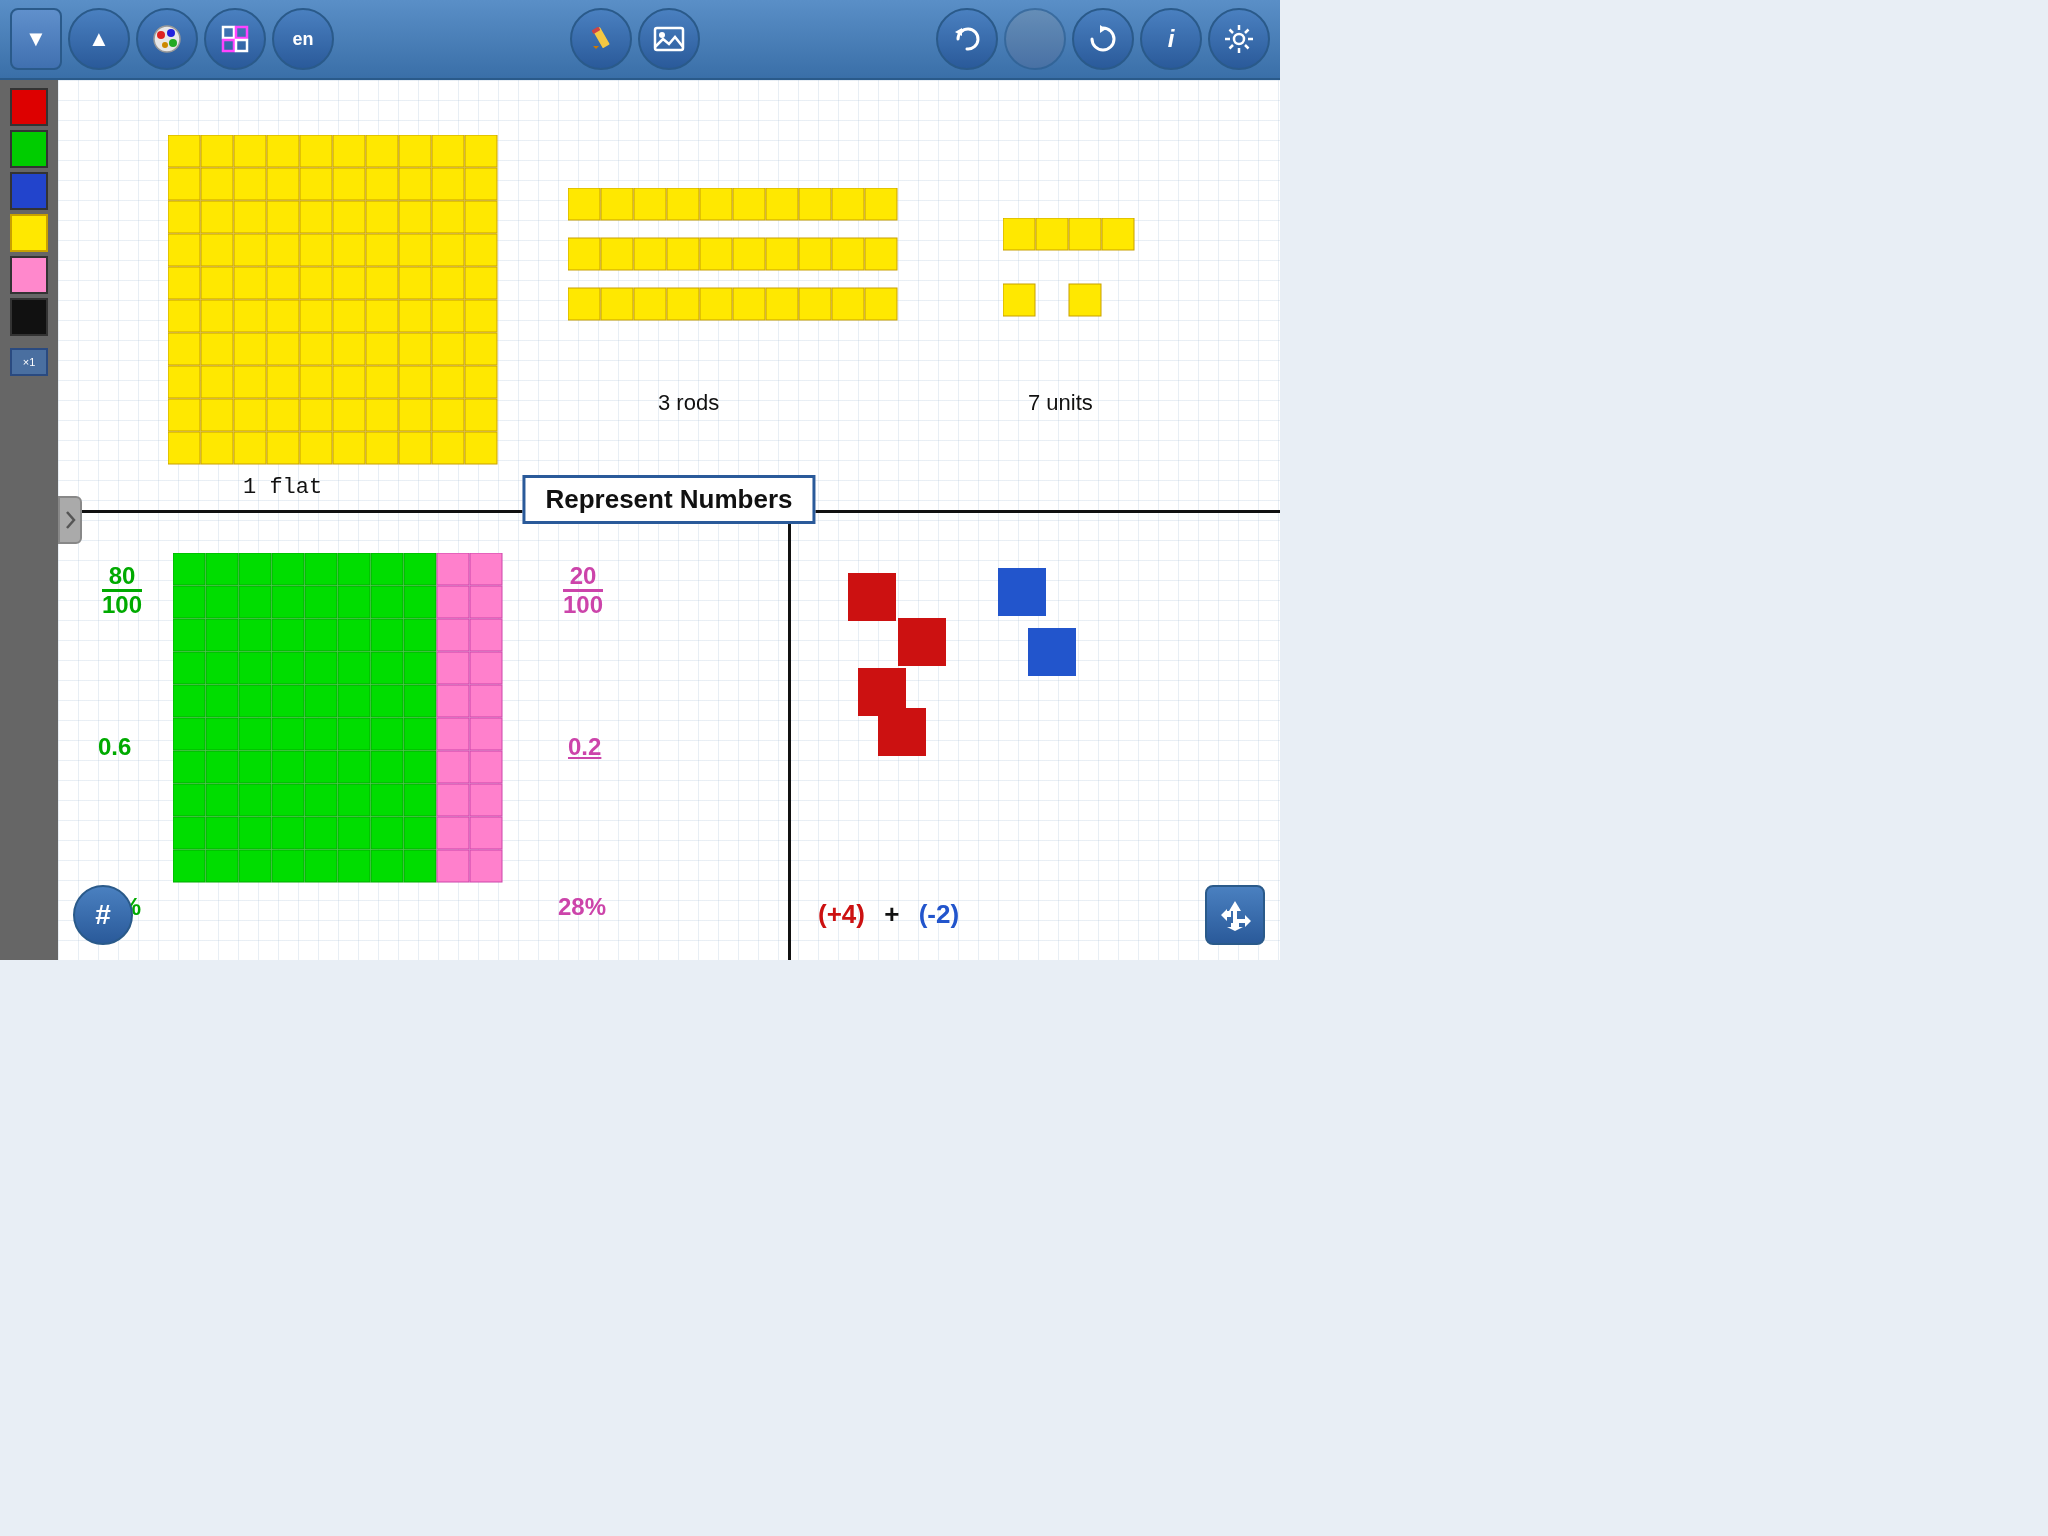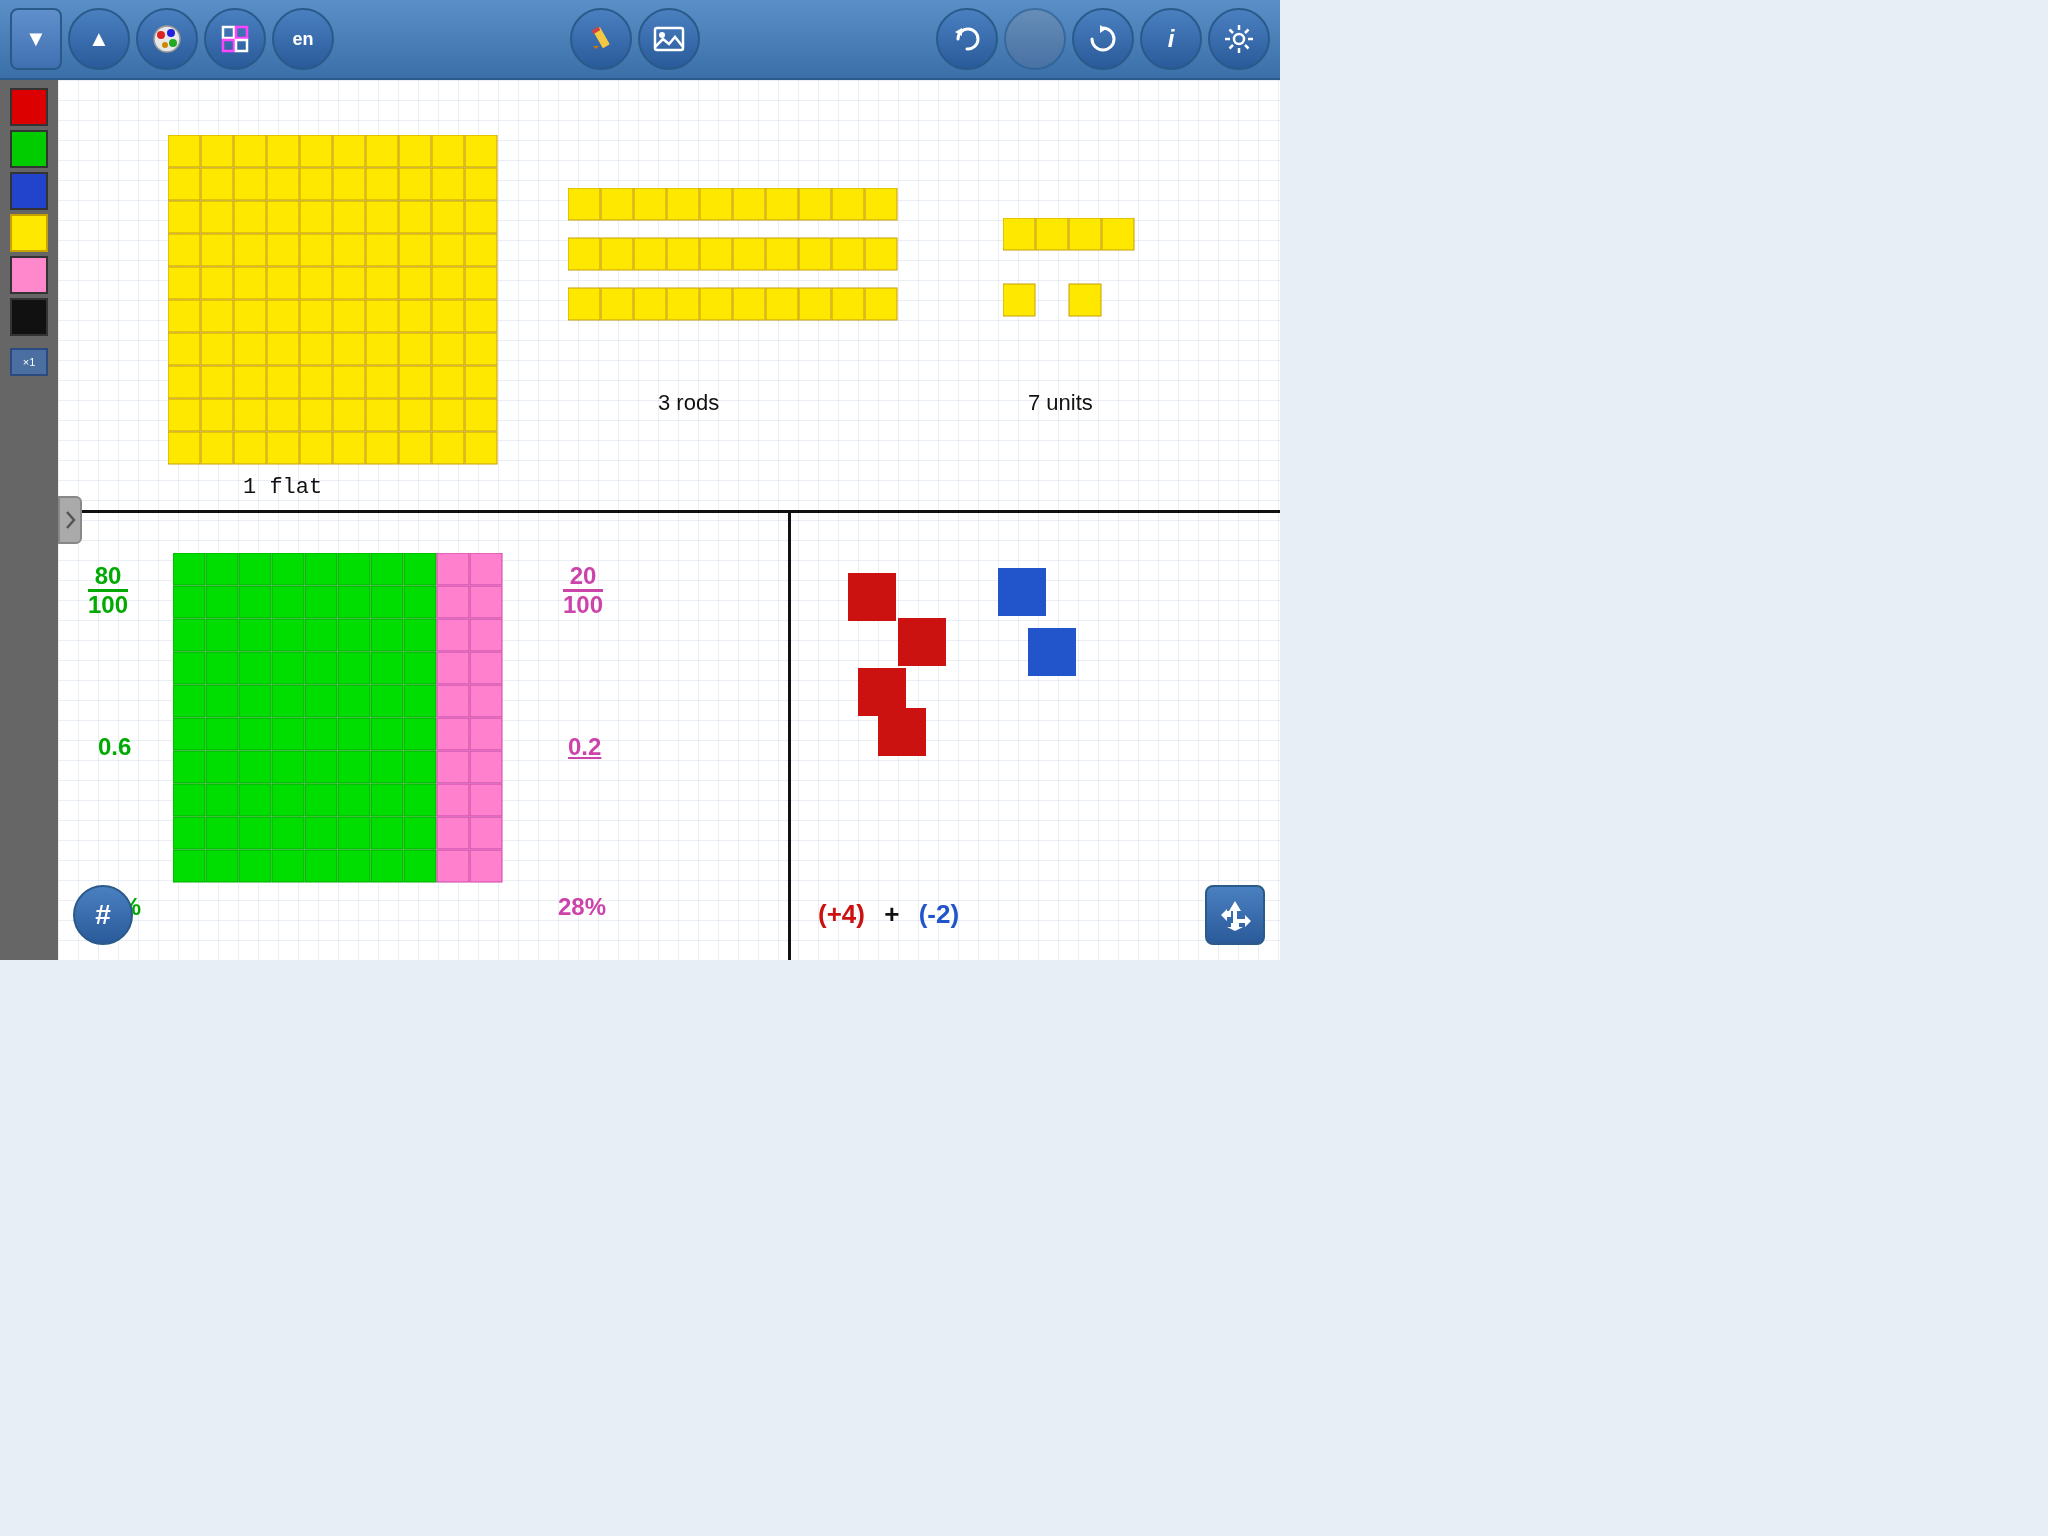--- a/index.html
+++ b/index.html
@@ -155,21 +155,21 @@
     #flat-block {
       position: absolute;
       top: 55px;
       left: 110px;
     }
 
     
     #ll-fraction {
       position: absolute;
       top: 50px;
-      left: 30px;
+      left: 44px;
       color: #00aa00;
       font-size: 24px;
       font-weight: bold;
       text-align: center;
     }
     #ll-decimal {
       position: absolute;
       top: 220px;
       left: 40px;
       color: #00aa00;
@@ -566,20 +566,21 @@
 
         <rect x="0" y="66" width="32" height="32" fill="#FFE800" stroke="#c8a000" stroke-width="1"></rect>
         <rect x="66" y="66" width="32" height="32" fill="#FFE800" stroke="#c8a000" stroke-width="1"></rect>
       </svg>
 
       <div style="position:absolute; top:310px; left:970px; font-size:22px; color:#111;">7 units</div>
     </div>
 
     <div id="divider"></div>
 
+    <div id="represent-label">Represent Numbers</div>
 
     <div id="lower-section">
 
       <div id="lower-vdivider"></div>
 
       <div id="ll-fraction">
         <div style="border-bottom:3px solid #00aa00; text-align:center; line-height:1.1;">80</div>
         <div style="text-align:center; line-height:1.1;">100</div>
       </div>
       <div id="ll-decimal">0.6</div>

